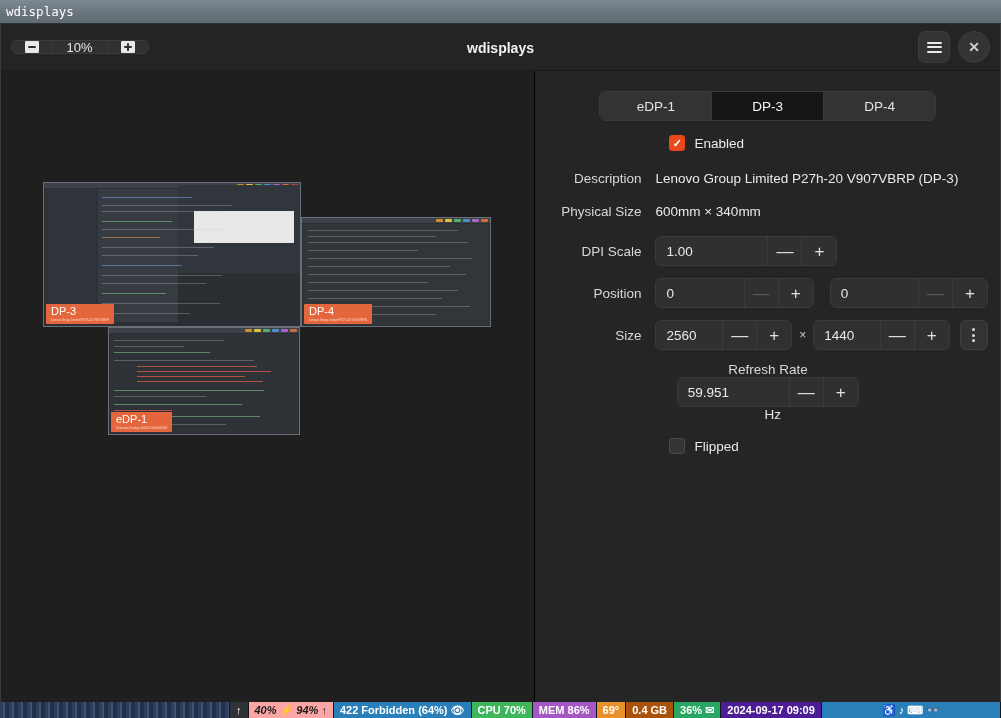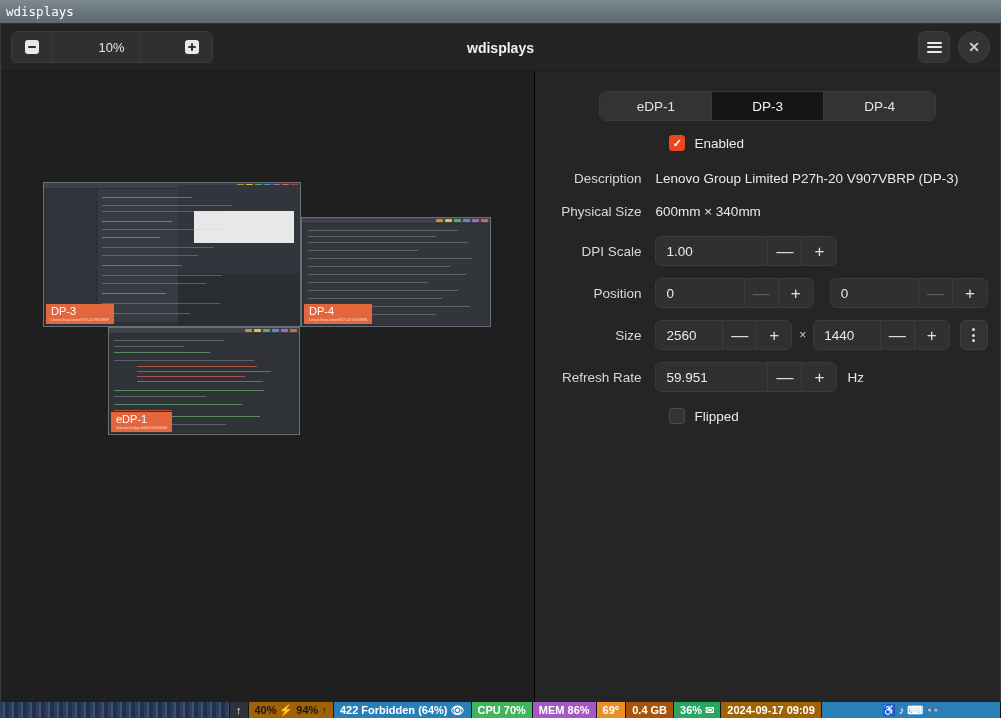--- a/index.html
+++ b/index.html
@@ -36,21 +36,21 @@
     position: relative; height: 47px; width: 100%;
     background: #242424;
     border-bottom: 1px solid #1b1b1b;
     display: flex; align-items: center; padding: 0 10px;
   }
 
   .linked-group {
     display: flex; align-items: stretch;
     border: 1px solid #3b3b3b;
     border-radius: 6px; overflow: hidden;
-    height: 32px; background: #303030; gap: 32px;
+    height: 14px; background: #303030;
   }
   .linked-group > * {
     display: flex; align-items: center; justify-content: center;
     background: #303030;
     border-right: 1px solid #3b3b3b;
     color: #e6e6e6;
     font-size: 13px;
   }
   .linked-group > *:last-child { border-right: none; }
   .zoom-btn { width: 40px; cursor: pointer; }
@@ -445,21 +445,21 @@
           <span class="sbtn">—</span>
           <span class="sbtn">+</span>
         </span>
         <span class="menu-btn">
           <b></b>
           <b></b>
           <b></b>
         </span>
       </div>
 
-      <div class="row" style="margin-top:12px;">
+      <div class="row" style="margin-top:12px;flex-direction:column;">
         <span class="lbl">Refresh Rate</span>
         <span class="spin" style="width:182px;">
           <span class="field" style="flex:1;">59.951</span>
           <span class="sbtn">—</span>
           <span class="sbtn">+</span>
         </span>
         <span class="unit">Hz</span>
       </div>
 
 
@@ -468,22 +468,22 @@
         <span class="cblbl">Flipped</span>
       </div>
 
     </div>
   </div>
 </div>
 
 <div id="taskbar">
   <div id="wallstrip"></div>
   <div class="seg dark">↑</div>
-  <div class="seg" style="background:#a16207;color:#1a1a1a;">40% ⚡ 94% ↑</div>
+  <div class="seg" style="background:#fca5a5;color:#1a1a1a;font-style:italic;">40% ⚡ 94% ↑</div>
   <div class="seg" style="background:#2980b9;">422 Forbidden (64%) 👁</div>
   <div class="seg" style="background:#3fb65c;text-align:right;">CPU 70%</div>
   <div class="seg" style="background:#a557c4;">MEM 86%</div>
   <div class="seg" style="background:#e8912b;">69°</div>
   <div class="seg" style="background:#a8520b;">0.4 GB</div>
   <div class="seg" style="background:#29a762;">36% ✉</div>
-  <div class="seg" style="background:#a16207;">2024-09-17 09:09</div>
+  <div class="seg" style="background:#4c1d95;">2024-09-17 09:09</div>
   <div class="seg" style="background:#2980b9;flex:1;">♿ ♪ ⌨ 👓</div>
 </div>
 
 </body></html>

